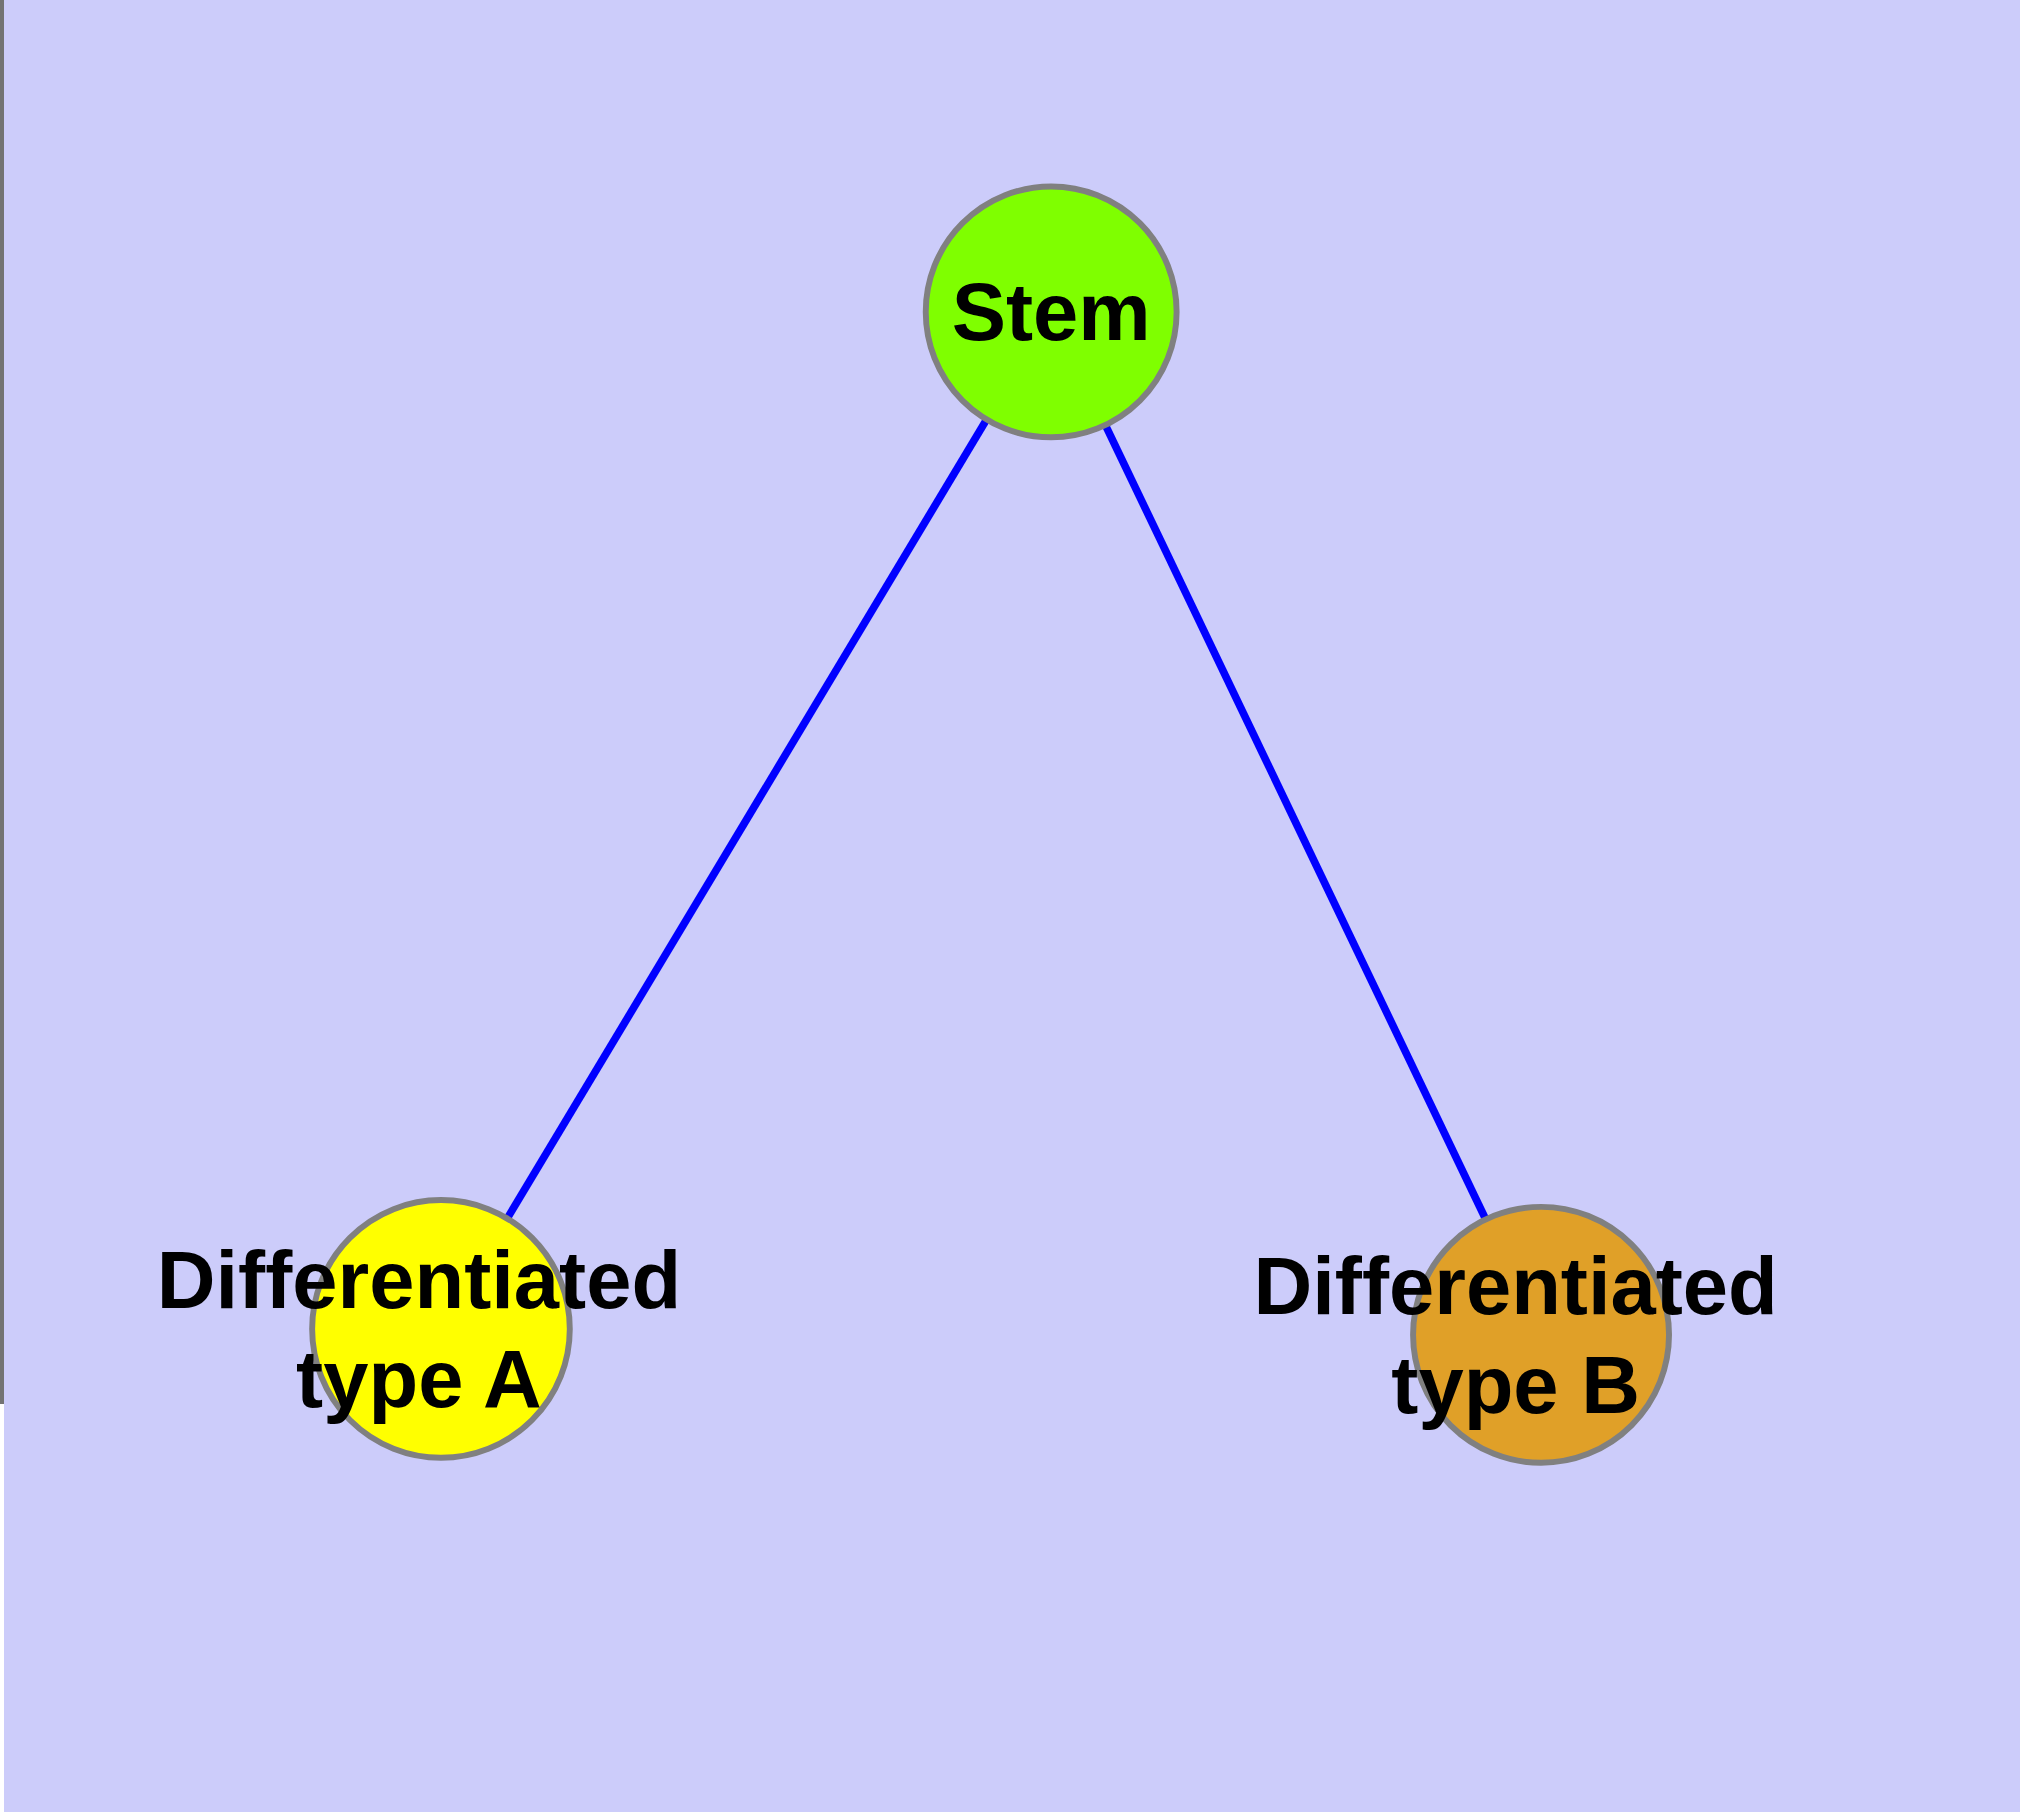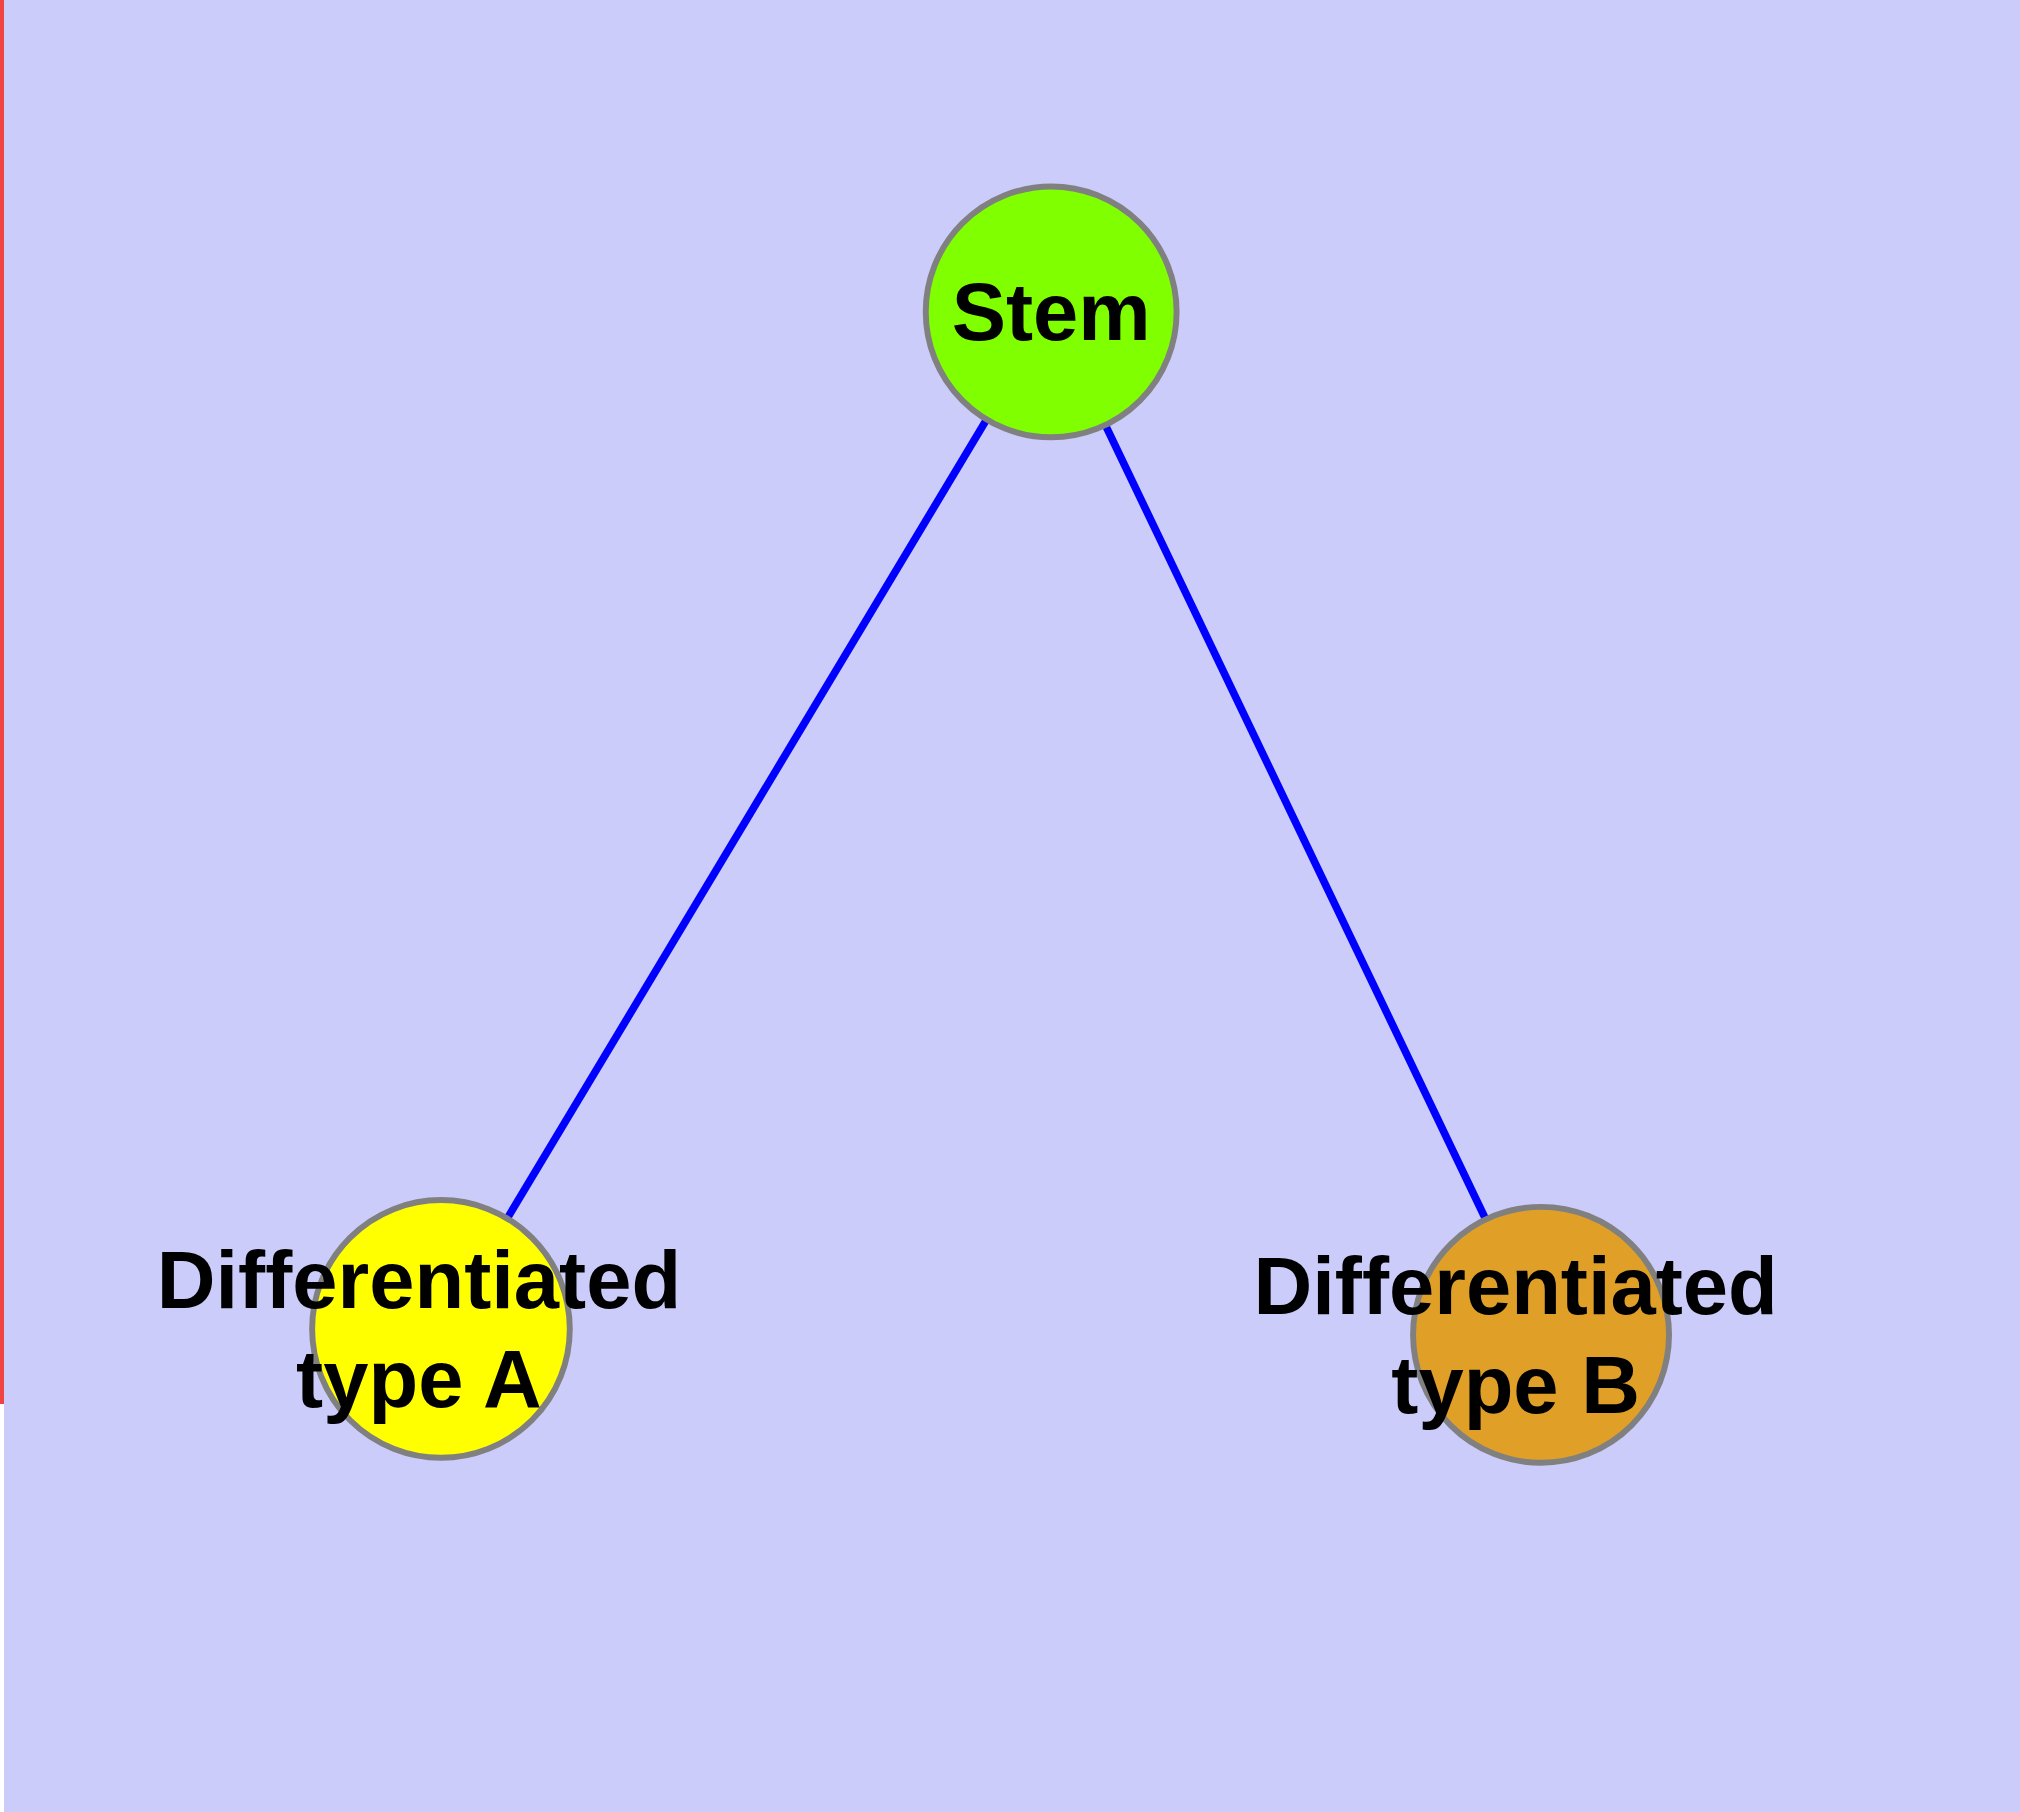--- a/index.html
+++ b/index.html
@@ -11,21 +11,21 @@
   body {
     width: 2021px;
     height: 1812px;
     overflow: hidden;
     font-family: "Liberation Sans", sans-serif;
   }
   #canvas {
     position: relative;
     width: 2021px;
     height: 1404px;
-    background: #ef4444;
+    background: #737373;
   }
   #plot-bg {
     position: absolute;
     left: 4.2px;
     top: 0px;
     width: 2016px;
     height: 1812px;
     background: #ccccfa;
   }
   #graph-svg {

